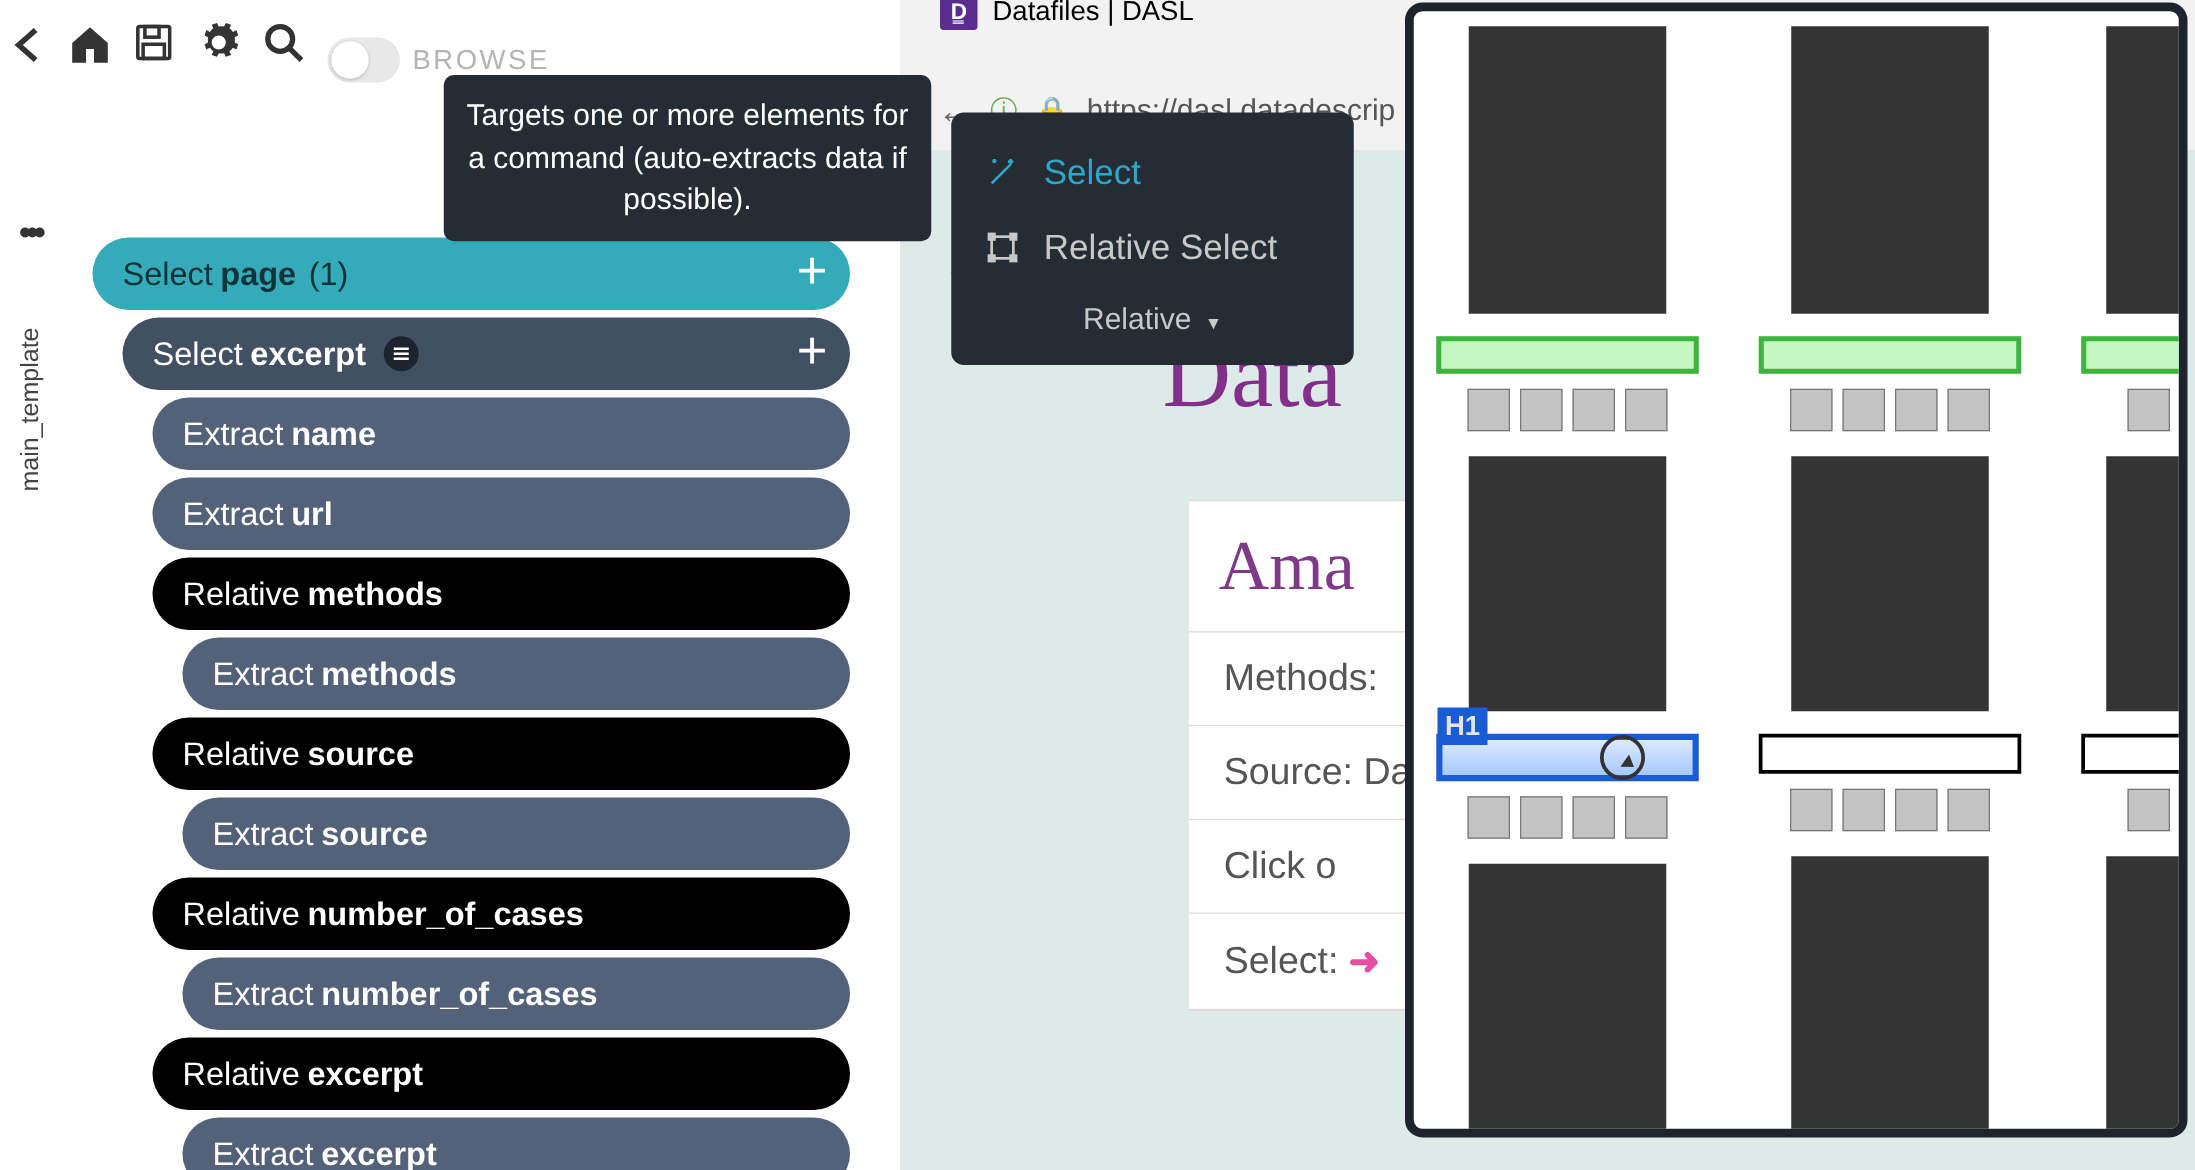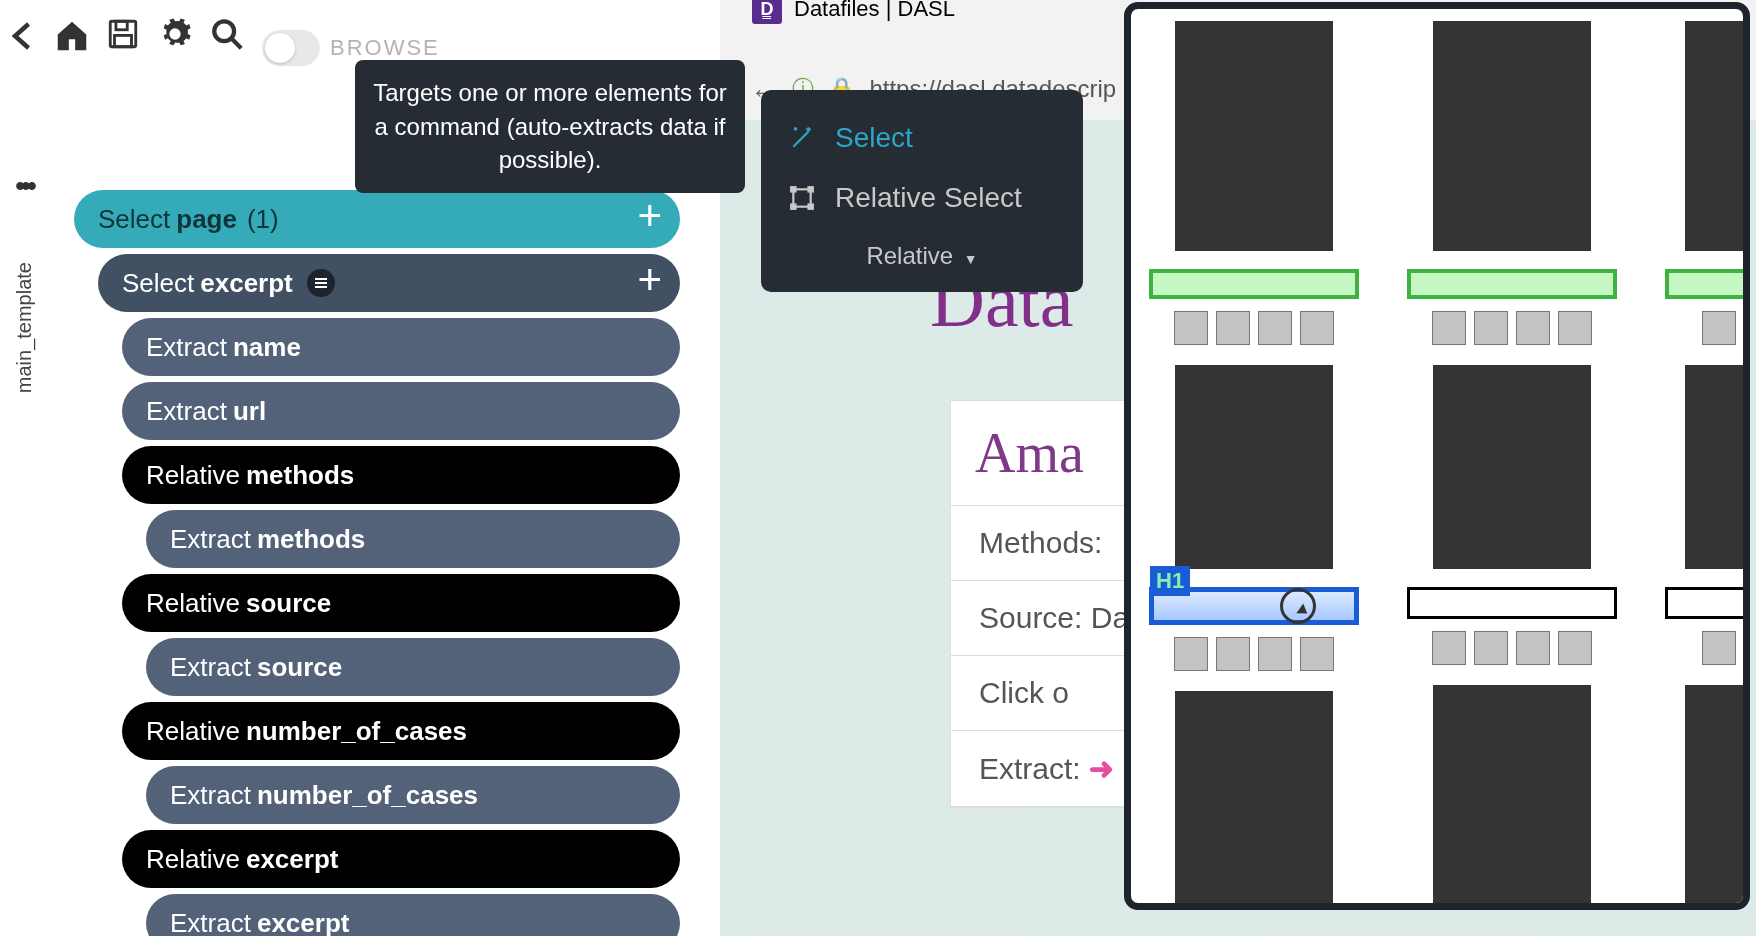--- a/index.html
+++ b/index.html
@@ -358,21 +358,21 @@
     }
     .mm-sq {
       width: 34px;
       height: 34px;
       background: #c3c3c3;
       border: 1px solid #777;
     }
     .mm-tag {
       position: absolute;
       background: #1a5bd6;
-      color: #86efac;
+      color: #e5e5e5;
       font-size: 22px;
       font-weight: bold;
       padding: 2px 6px;
       top: -26px;
       left: -4px;
     }
     .mm-cursor {
       position: absolute;
       width: 36px;
       height: 36px;
@@ -556,21 +556,21 @@
     <div class="page-card-row">
         <span>Methods:</span>
       </div>
     <div class="page-card-row">
         <span>Source: Da</span>
       </div>
     <div class="page-card-row">
         <span>Click o</span>
       </div>
     <div class="page-card-row">
-      <span>Extract:</span>
+      <span>Select:</span>
       <span class="arrow">➜</span>
     </div>
   </div>
 </div>
 
 <div class="minimap">
   <div class="mm-grid">
 
     <div class="mm-col">
       <div class="mm-block h1"></div>

